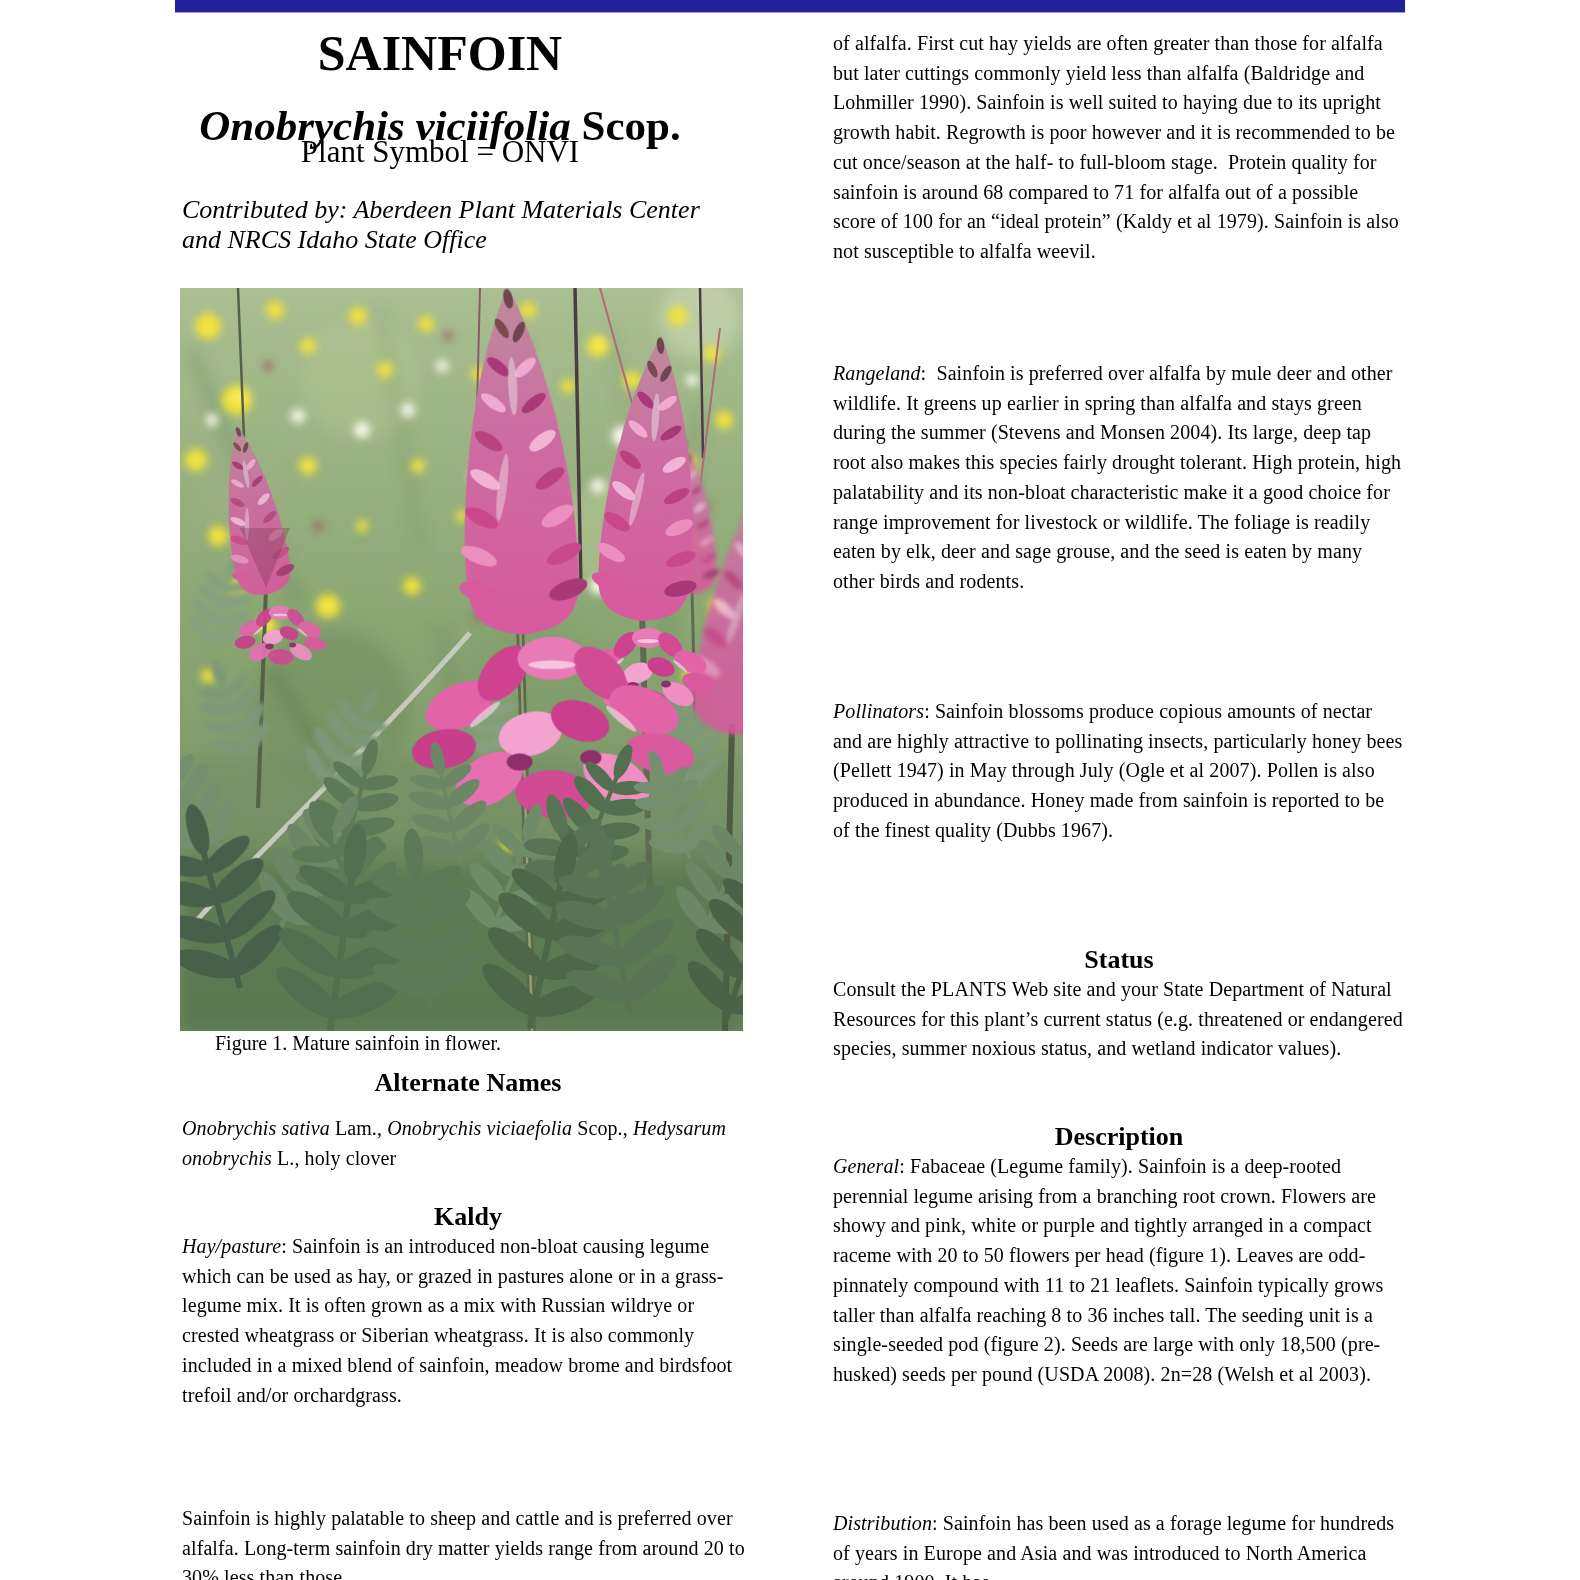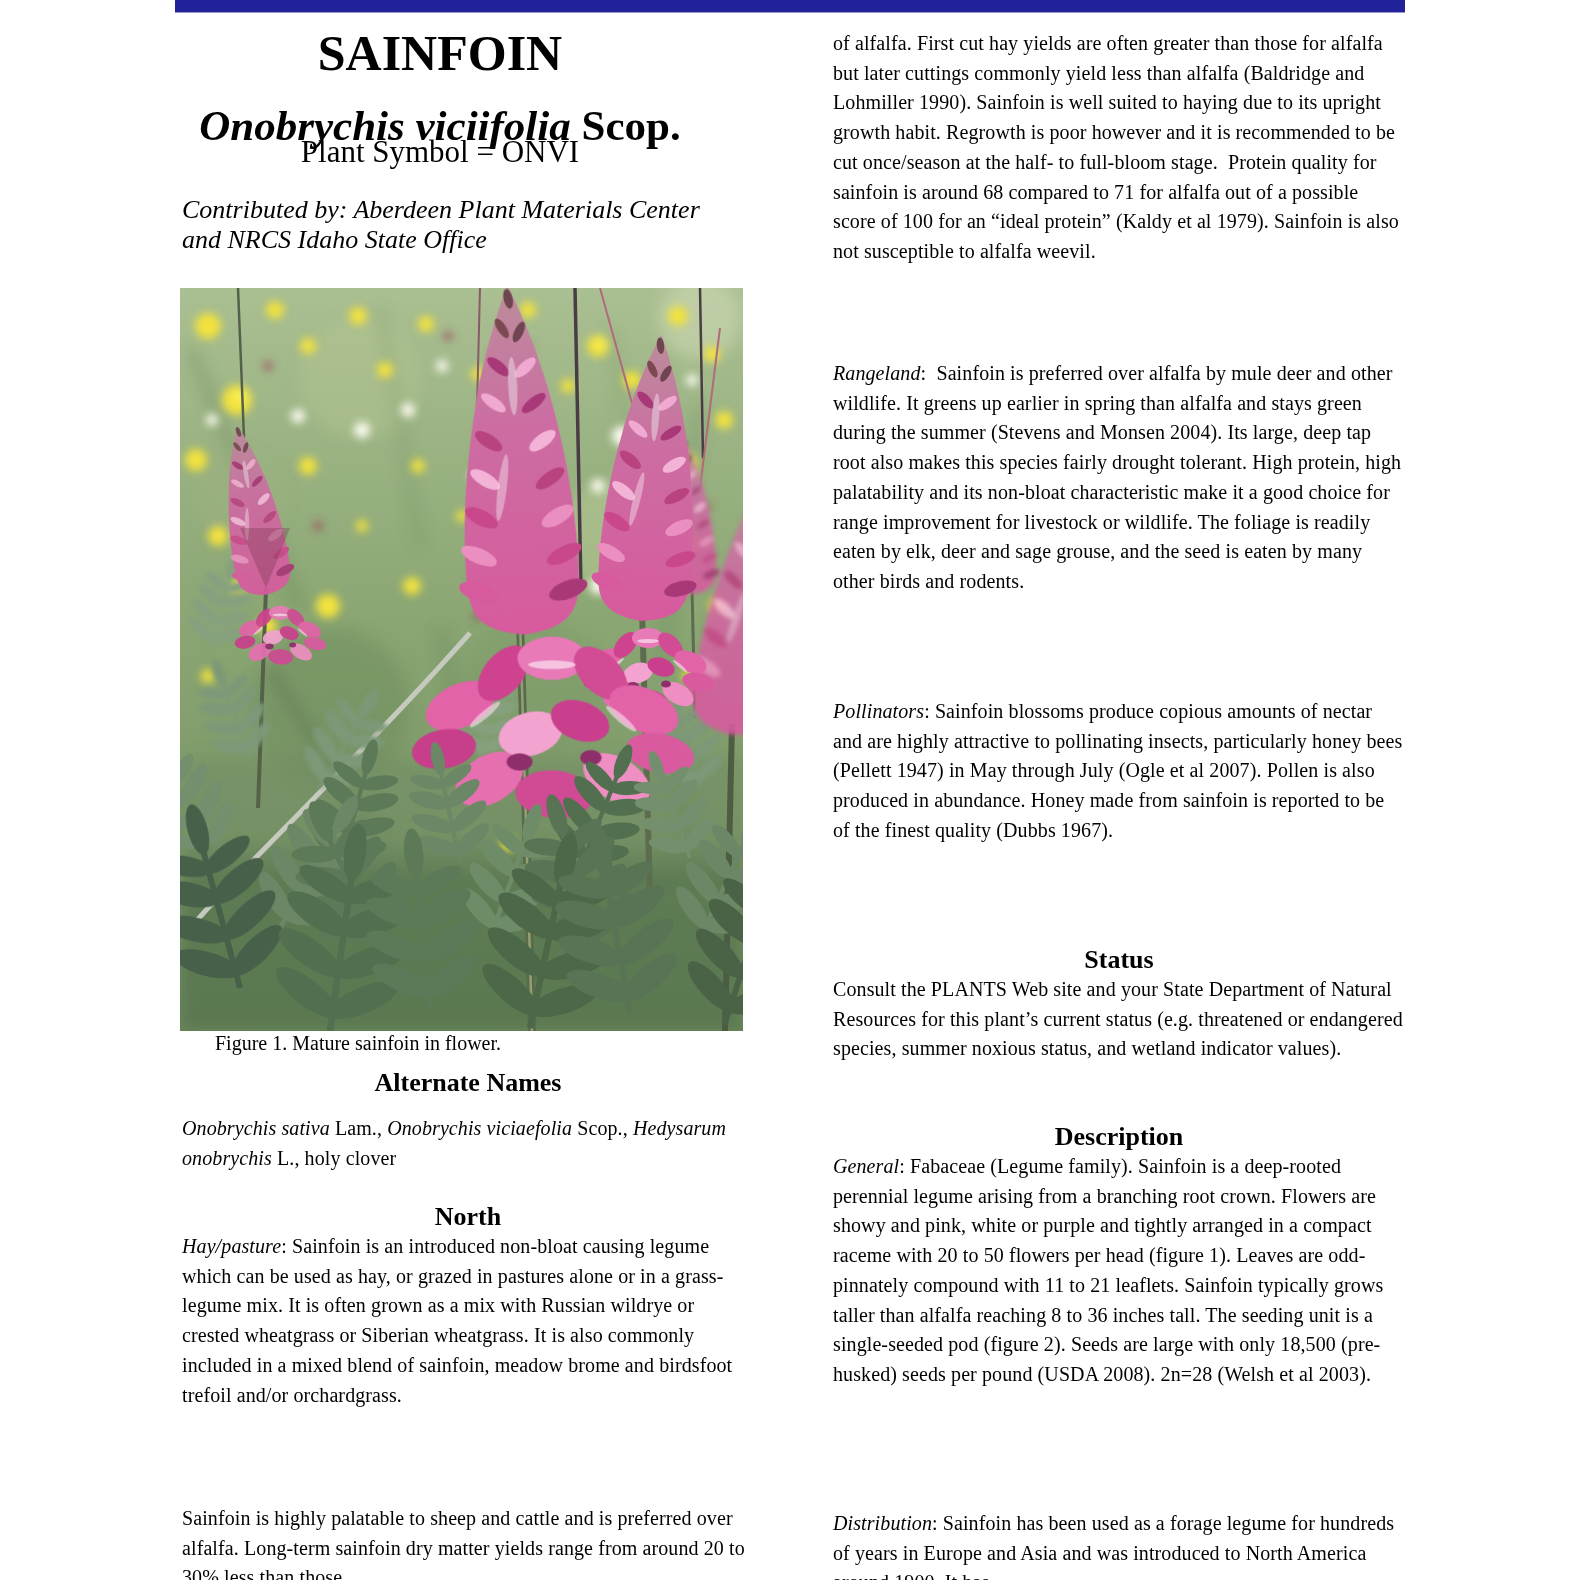--- a/index.html
+++ b/index.html
@@ -257,21 +257,21 @@
     <use href="#frond" transform="translate(545,735) scale(1.9) rotate(18)" style="color:#4a6347"></use>
   </g>
 </svg>
 </div>
 
 <div class="abs caption">Figure 1. Mature sainfoin in flower.</div>
 
 <div class="abs col-left heading" style="top:1068px;">Alternate Names</div>
 <div class="abs col-left body-text" style="top:1114px;"><span class="i">Onobrychis sativa</span><span> Lam., </span><span class="i">Onobrychis viciaefolia</span><span> Scop., </span><span class="i">Hedysarum onobrychis</span><span> L., holy clover</span></div>
 
-<div class="abs col-left heading" style="top:1202px;">North</div>
+<div class="abs col-left heading" style="top:1202px;">Kaldy</div>
 <div class="abs col-left body-text" style="top:1232px;"><span class="i">Hay/pasture</span><span>: Sainfoin is an introduced non-bloat causing legume which can be used as hay, or grazed in pastures alone or in a grass-legume mix. It is often grown as a mix with Russian wildrye or crested wheatgrass or Siberian wheatgrass. It is also commonly included in a mixed blend of sainfoin, meadow brome and birdsfoot trefoil and/or orchardgrass.</span></div>
 <div class="abs col-left body-text" style="top:1504px;">Sainfoin is highly palatable to sheep and cattle and is preferred over alfalfa. Long-term sainfoin dry matter yields range from around 20 to 30% less than those</div>
 
 <div class="abs col-right body-text" style="top:29px;">of alfalfa. First cut hay yields are often greater than those for alfalfa but later cuttings commonly yield less than alfalfa (Baldridge and Lohmiller 1990). Sainfoin is well suited to haying due to its upright growth habit. Regrowth is poor however and it is recommended to be cut once/season at the half- to full-bloom stage.&nbsp; Protein quality for sainfoin is around 68 compared to 71 for alfalfa out of a possible score of 100 for an “ideal protein” (Kaldy et al 1979). Sainfoin is also not susceptible to alfalfa weevil.</div>
 
 <div class="abs col-right body-text" style="top:359px;"><span class="i">Rangeland</span><span>:&nbsp; Sainfoin is preferred over alfalfa by mule deer and other wildlife. It greens up earlier in spring than alfalfa and stays green during the summer (Stevens and Monsen 2004). Its large, deep tap root also makes this species fairly drought tolerant. High protein, high palatability and its non-bloat characteristic make it a good choice for range improvement for livestock or wildlife. The foliage is readily eaten by elk, deer and sage grouse, and the seed is eaten by many other birds and rodents.</span></div>
 
 <div class="abs col-right body-text" style="top:697px;"><span class="i">Pollinators</span><span>: Sainfoin blossoms produce copious amounts of nectar and are highly attractive to pollinating insects, particularly honey bees (Pellett 1947) in May through July (Ogle et al 2007). Pollen is also produced in abundance. Honey made from sainfoin is reported to be of the finest quality (Dubbs 1967).</span></div>
 
 <div class="abs col-right heading" style="top:945px;">Status</div>

